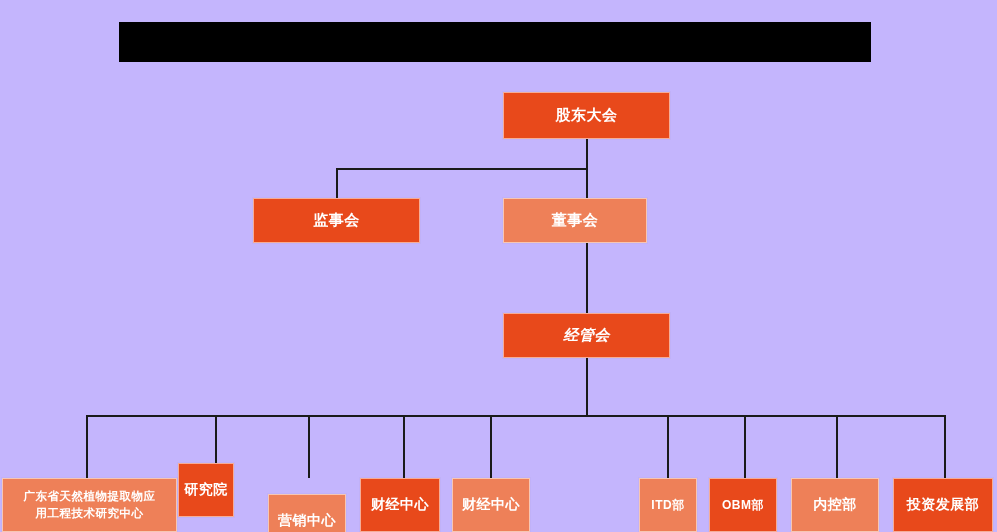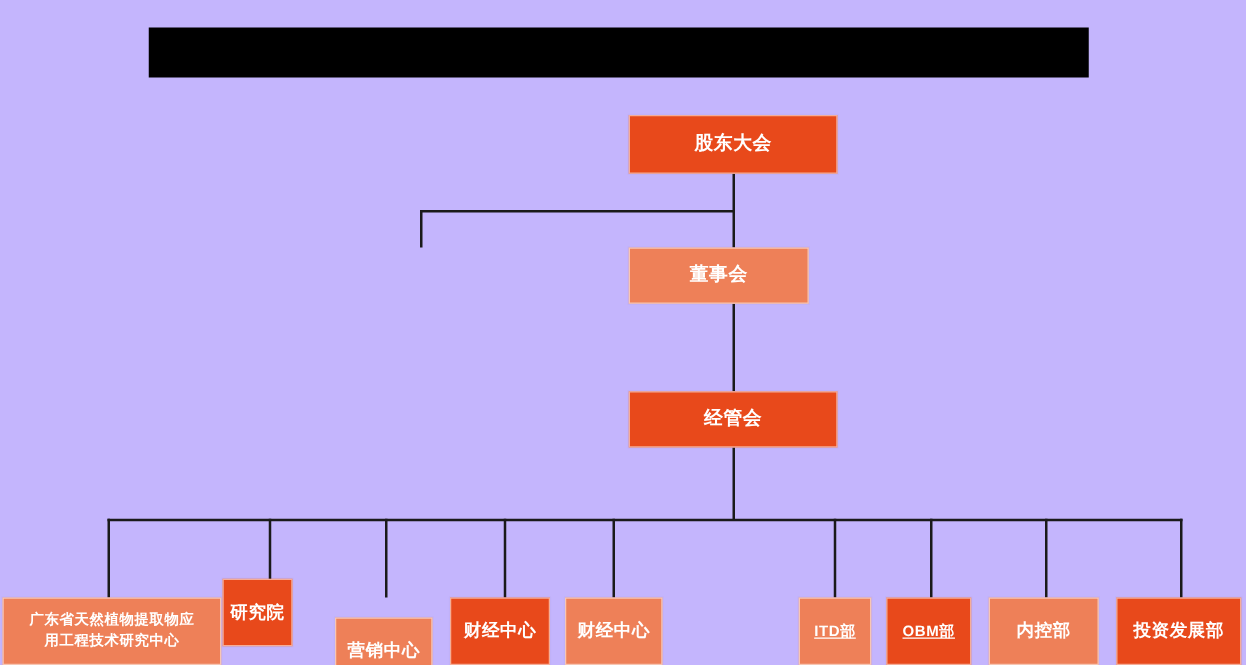--- a/index.html
+++ b/index.html
@@ -51,21 +51,21 @@
     line-height: 1.25;
     border: 1px solid rgba(255,255,255,0.55);
     box-shadow: 0 0 0 1px rgba(0,0,0,0.02);
     user-select: none;
   }
   .fill-dark  { background: #E8491B; }
   .fill-light { background: #EE8058; }
 
   .node.top-level   { font-size: 15px; }
   .node.dept        { font-size: 14px; }
-  .node.dept-small  { font-size: 12px; text-decoration: underline; }
+  .node.dept-small  { font-size: 12px; }
   .node.dept-long   { font-size: 11.5px; line-height: 1.45; padding: 0 6px; }
 </style>
 </head>
 <body>
 
 <div id="chart-root">
 
   <div class="redaction-bar"></div>
 
   <div class="line line-v" style="left:586px; top:139px; height:30px;"></div>
@@ -87,24 +87,25 @@
   <div class="line line-v" style="left:308px; top:415px; height:63px;"></div>
   <div class="line line-v" style="left:403px; top:415px; height:63px;"></div>
   <div class="line line-v" style="left:490px; top:415px; height:63px;"></div>
   <div class="line line-v" style="left:667px; top:415px; height:63px;"></div>
   <div class="line line-v" style="left:744px; top:415px; height:63px;"></div>
   <div class="line line-v" style="left:836px; top:415px; height:63px;"></div>
   <div class="line line-v" style="left:944px; top:415px; height:63px;"></div>
 
   <div class="node top-level fill-dark" style="left:503px; top:92px; width:167px; height:47px;">股东大会</div>
 
+  <div class="node top-level fill-dark" style="left:253px; top:198px; width:167px; height:45px;">监事会</div>
 
   <div class="node top-level fill-light" style="left:503px; top:198px; width:144px; height:45px;">董事会</div>
 
-  <div class="node top-level fill-dark" style="left:503px; top:313px; width:167px; height:45px;">经管会</div>
+  <div class="node top-level fill-dark" style="left:503px; top:313px; width:167px; height:45px;font-style:italic;">经管会</div>
 
   <div class="node dept-long fill-light" style="left:2px; top:478px; width:175px; height:54px; flex-direction:column;">
     <span>广东省天然植物提取物应</span>
     <span>用工程技术研究中心</span>
   </div>
 
   <div class="node dept fill-dark" style="left:178px; top:463px; width:56px; height:54px;">研究院</div>
 
   <div class="node dept fill-light" style="left:268px; top:494px; width:78px; height:54px;">营销中心</div>
 

